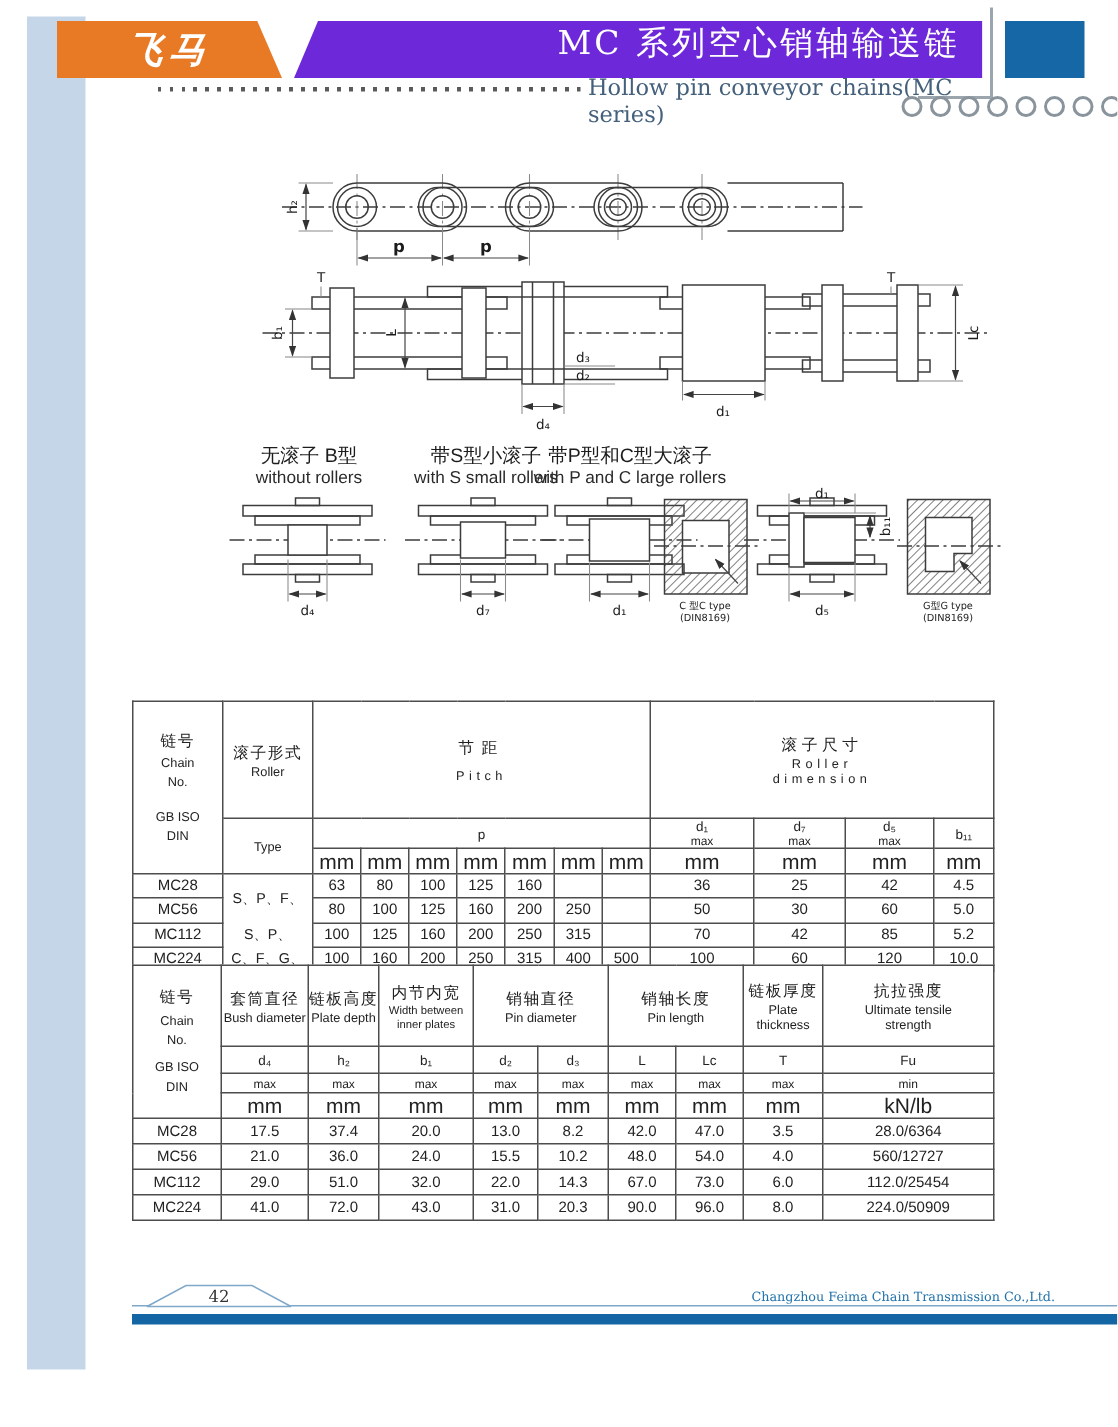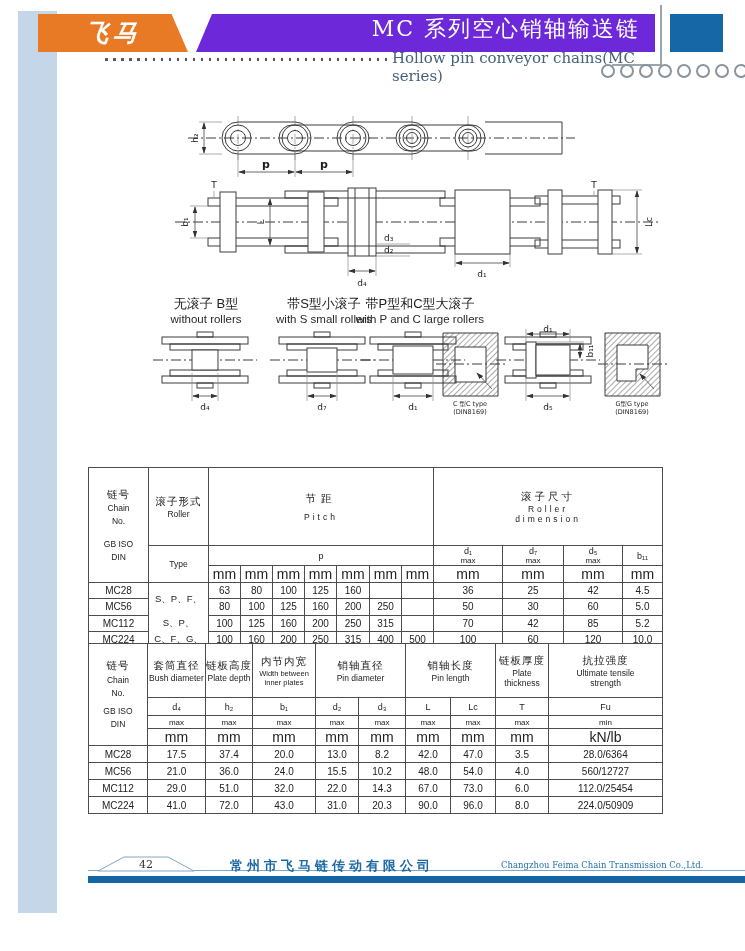--- a/index.html
+++ b/index.html
@@ -571,17 +571,16 @@
       <td class="val">224.0/50909</td>
     </tr>
   </tbody>
     </table>
 
   <div class="abs fline"></div>
   <svg class="abs" style="left:96px;top:855px;" width="100" height="17">
     <polygon points="2,16 28,2 72,2 98,16" fill="#ffffff" stroke="#7FA8C9" stroke-width="1"></polygon>
     <text x="50" y="13" text-anchor="middle" style="font:11px 'DejaVu Serif',serif;fill:#333;">42</text>
   </svg>
-  <div class="abs fcn">常州市飞马链传动有限公司</div>
   <div class="abs fen">Changzhou Feima Chain Transmission Co.,Ltd.</div>
   <div class="abs fbar"></div>
 
 </div>
 
 </body></html>

